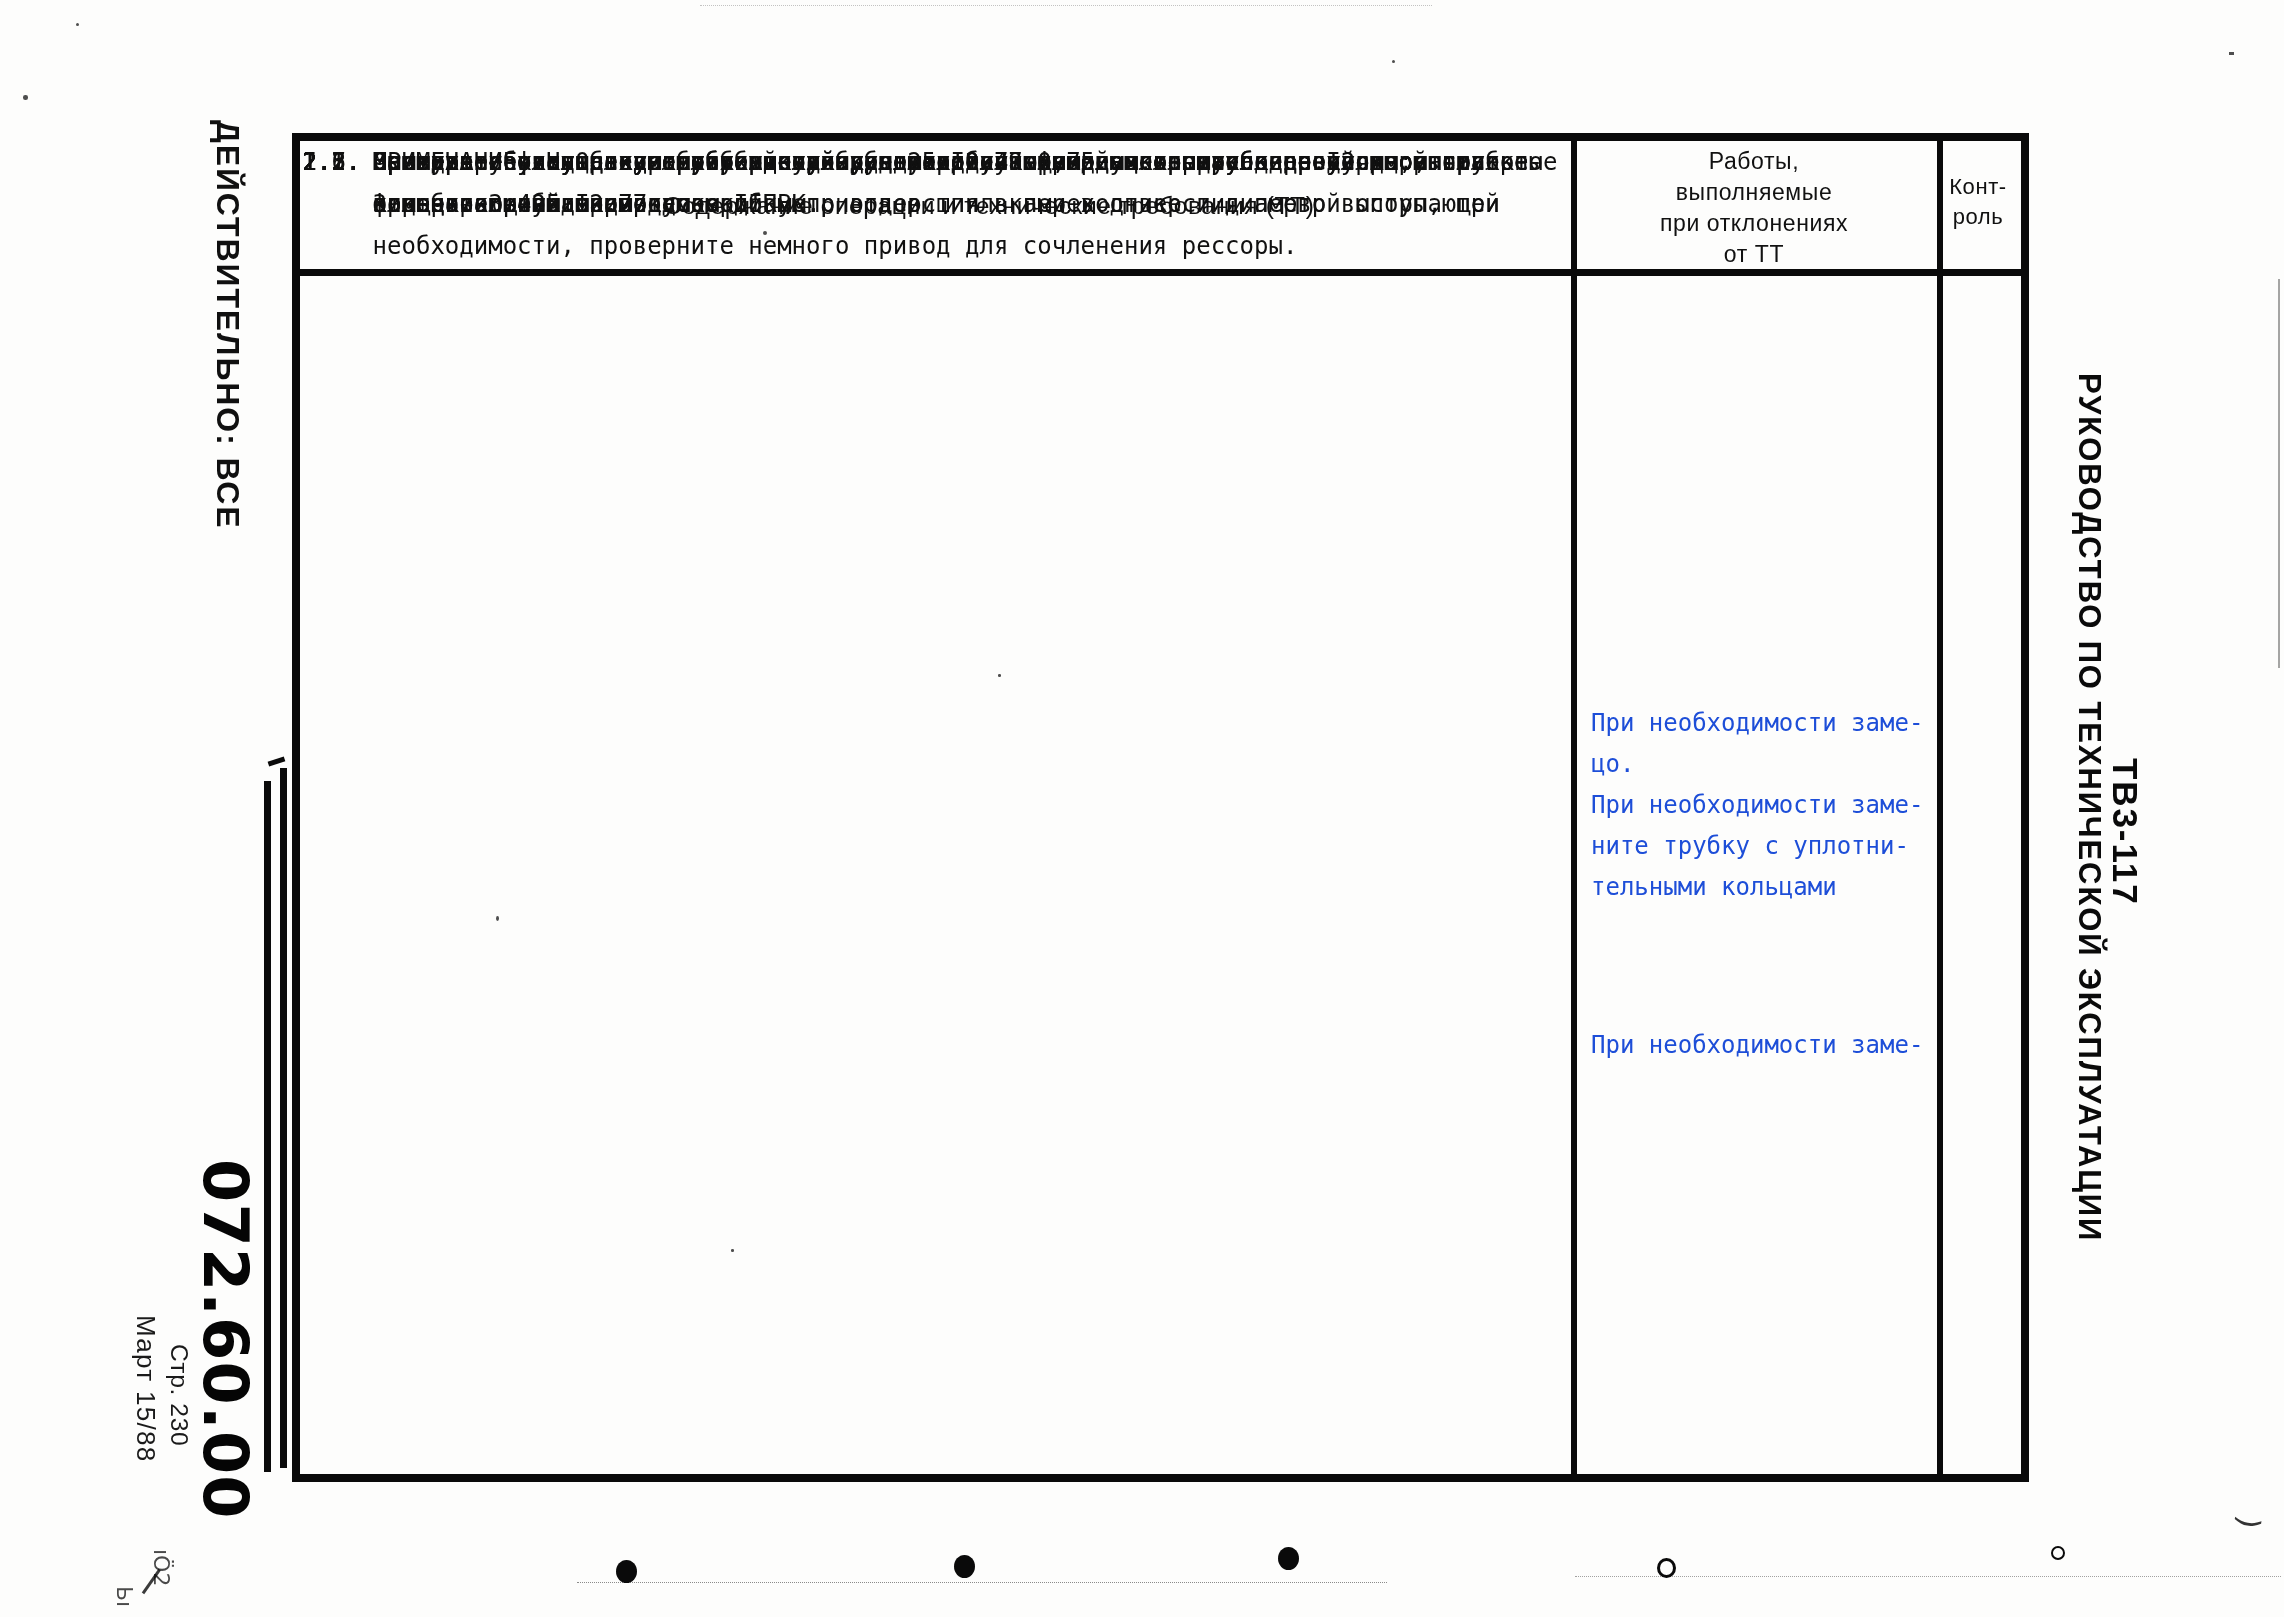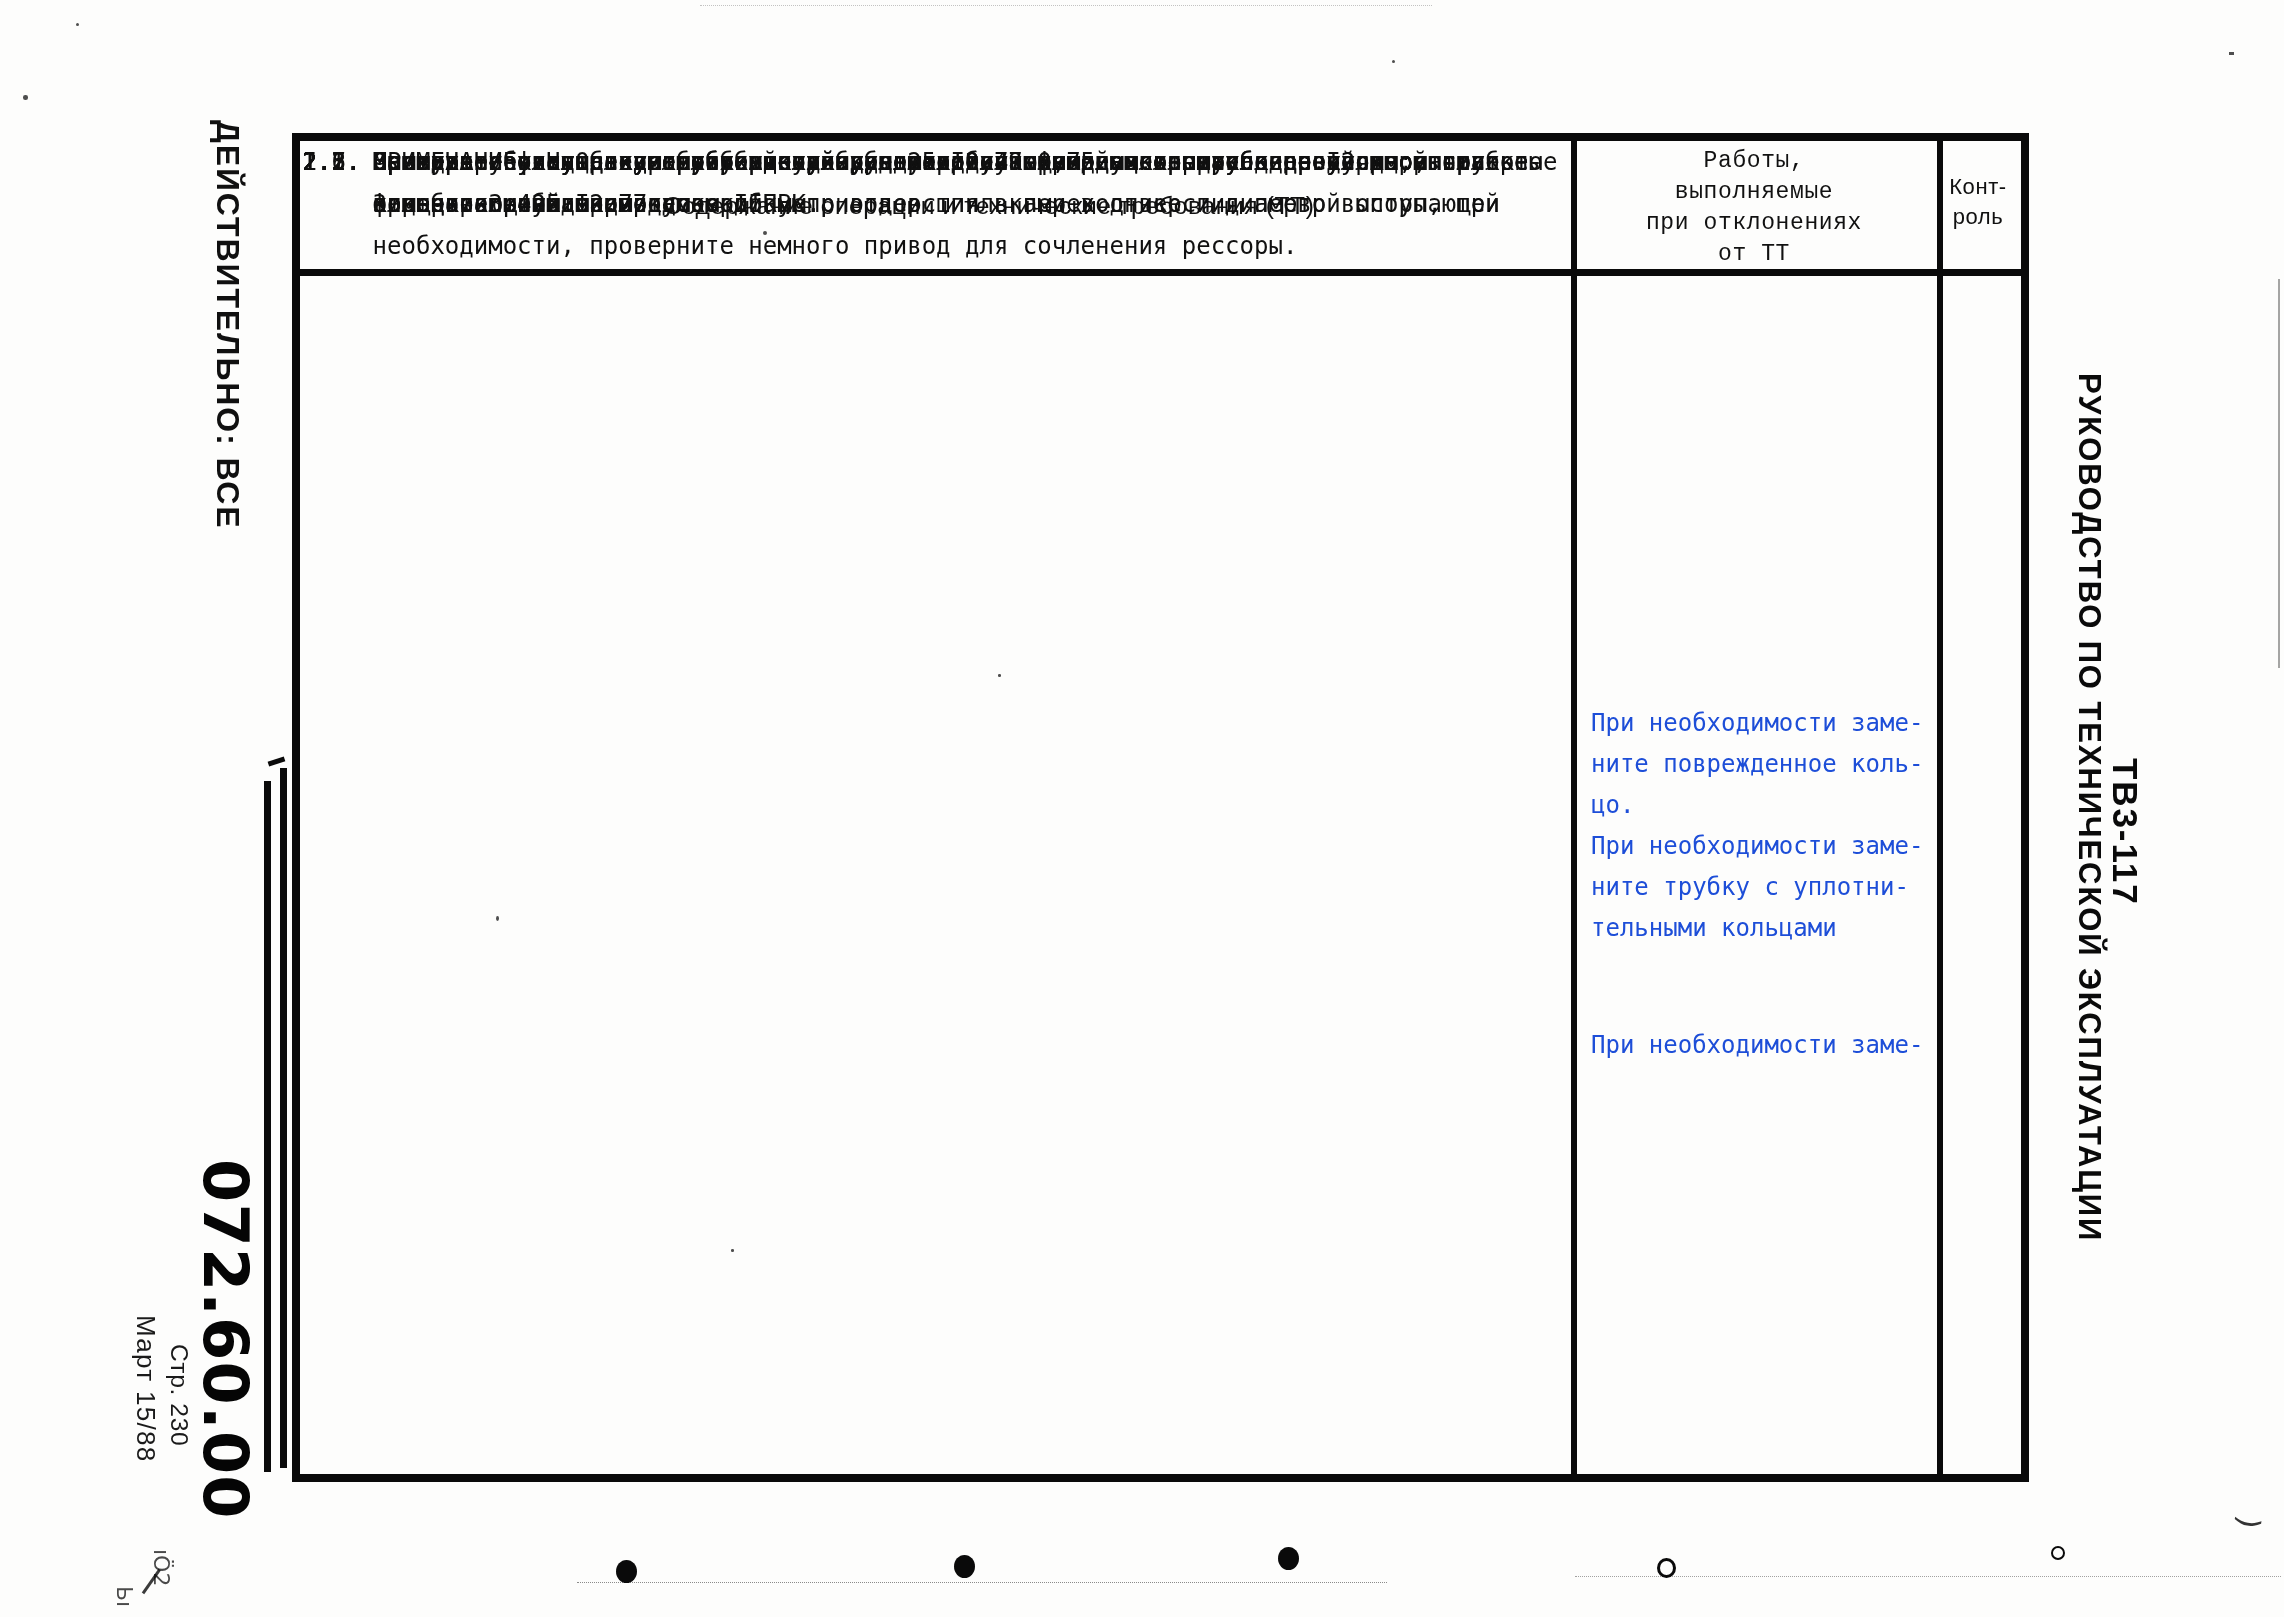--- a/index.html
+++ b/index.html
@@ -39,21 +39,21 @@
   .vsep.s1{left:1271px;}
   .vsep.s2{left:1637px;}
   .hdr-row-line{position:absolute;left:0;right:0;top:128px;height:6.5px;background:#0a0a0a;}
   .hdr{
     position:absolute;
     font-family:"Liberation Sans", sans-serif;
     font-size:24.6px;letter-spacing:0.6px;color:#111;
     text-align:center;
   }
   .hdr-ops{left:0;width:1378px;top:51px;}
-  .hdr-dev{left:1271px;width:366px;top:5.2px;line-height:31px;font-size:23px;font-family:Liberation Mono, monospace;}
+  .hdr-dev{left:1271px;width:366px;top:5.2px;line-height:31px;font-size:23px;}
   .hdr-ctl{left:1637px;width:82px;top:31px;line-height:30px;font-size:22px;}
 
   
   .block{
     position:absolute;
     left:2.6px;
     padding-left:70px;
     font-size:24px;
     line-height:42px;
     color:#101010;
@@ -178,21 +178,20 @@
         <div class="block blk block-12">
           <span class="num">2.6.</span>
           <span class="line">Заведите в зацепление гибкий валик в коробку приводов и привод регулятора частоты</span>
           <span class="line">вращения и установите коробку приводов шпильками в отверстия первой опоры, при</span>
           <span class="line">необходимости, проверните немного привод для сочленения рессоры.</span>
         </div>
       </div>
     <div id="ann-cell">
         <div class="ann ann ann-0">
           <span class="line">При необходимости заме-</span>
-          <span class="line">ните поврежденное коль-</span>
           <span class="line">цо.</span>
           <span class="line">При необходимости заме-</span>
           <span class="line">ните трубку с уплотни-</span>
           <span class="line">тельными кольцами</span>
         </div>
         <div class="ann ann ann-1">
           <span class="line">При необходимости заме-</span>
         </div>
       </div>
   </div>

